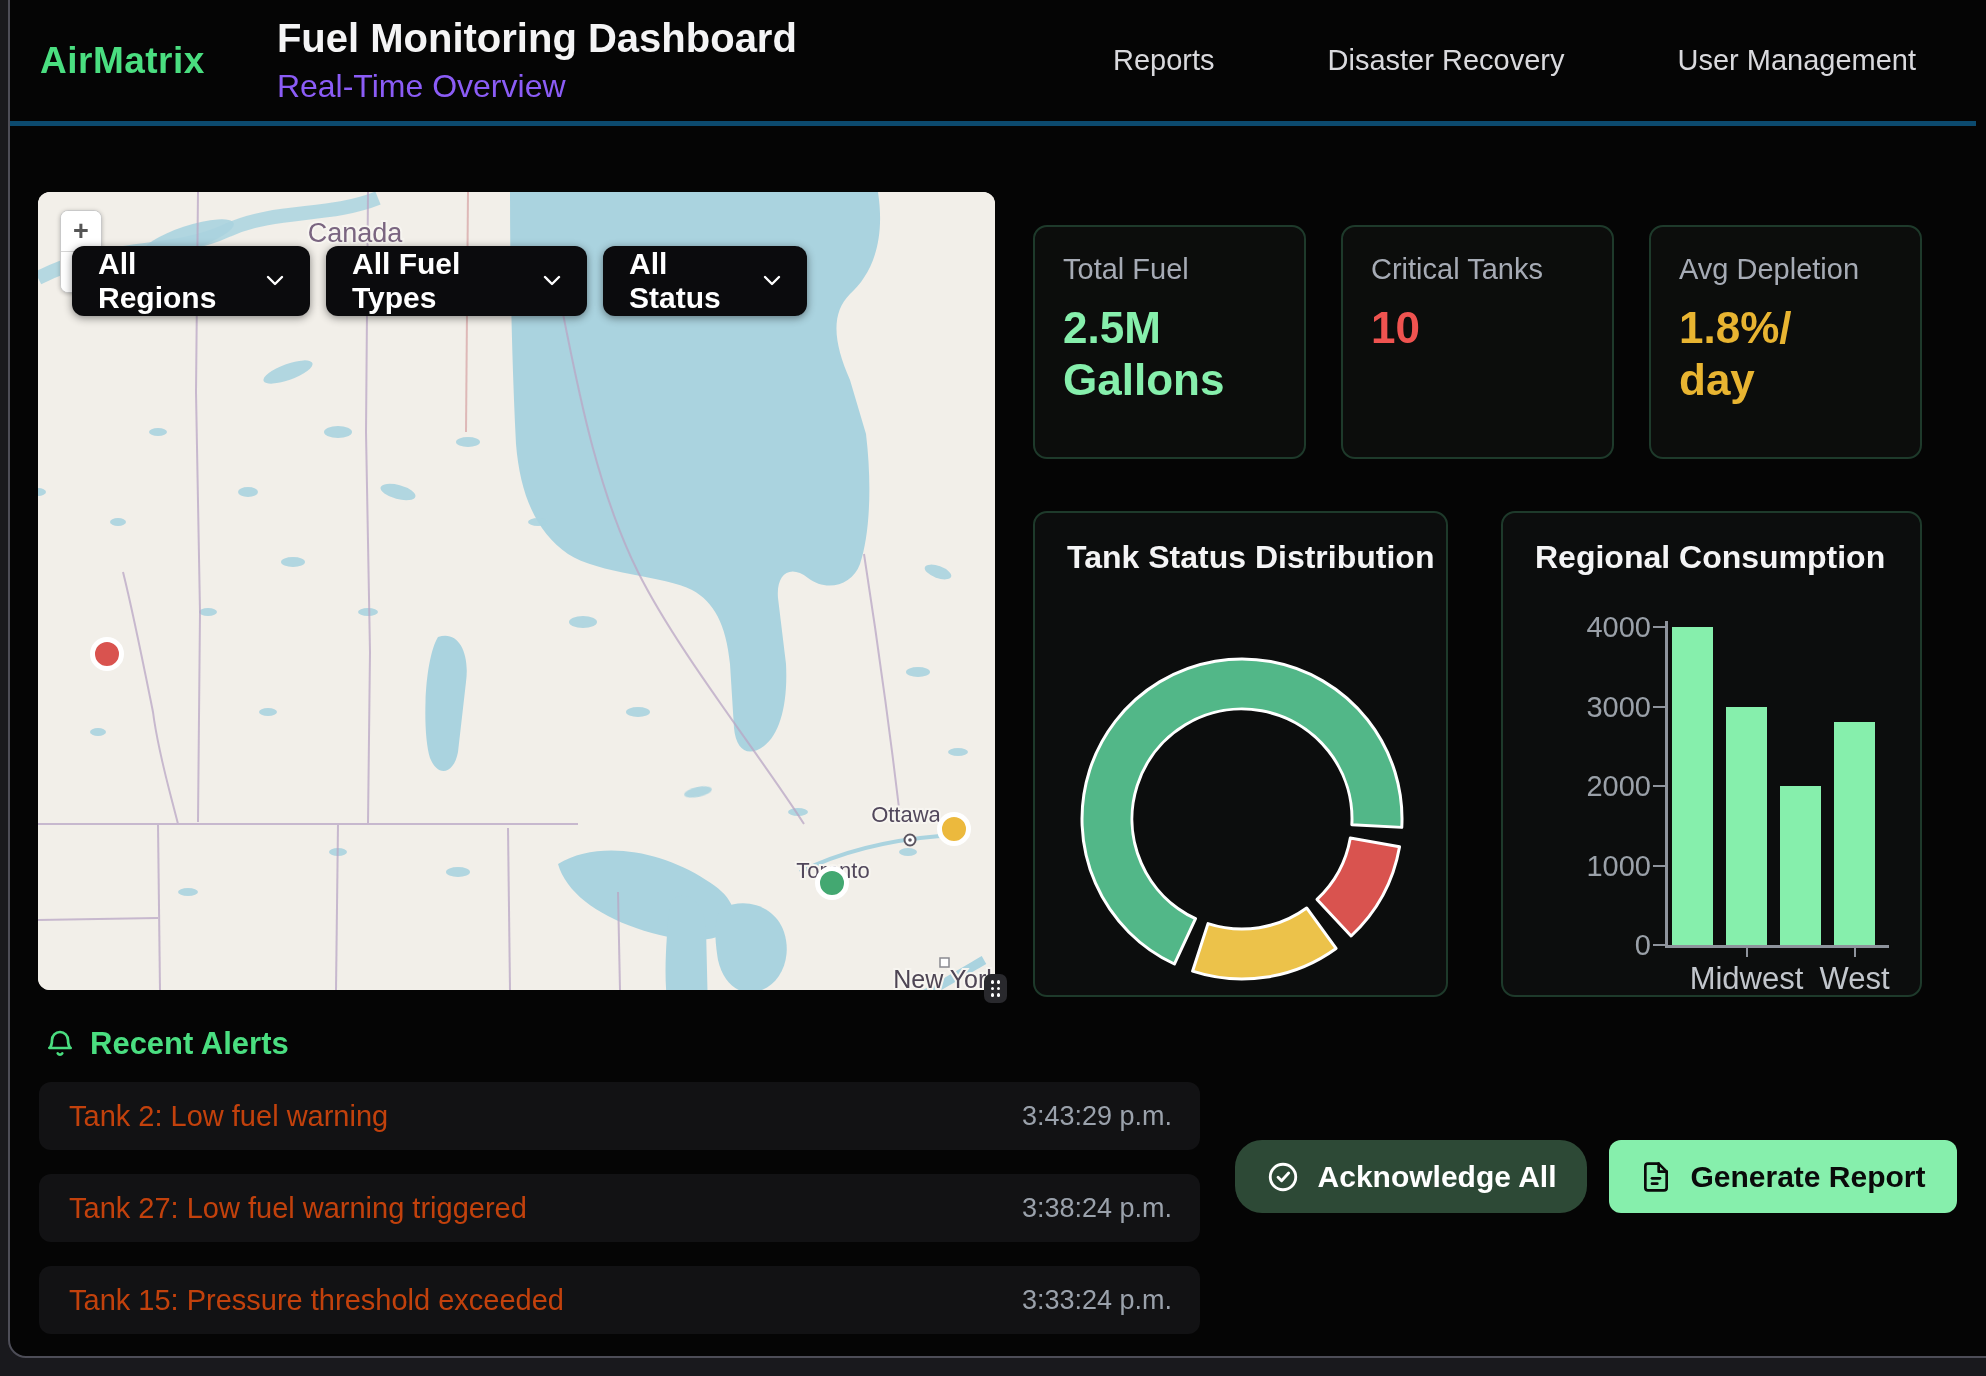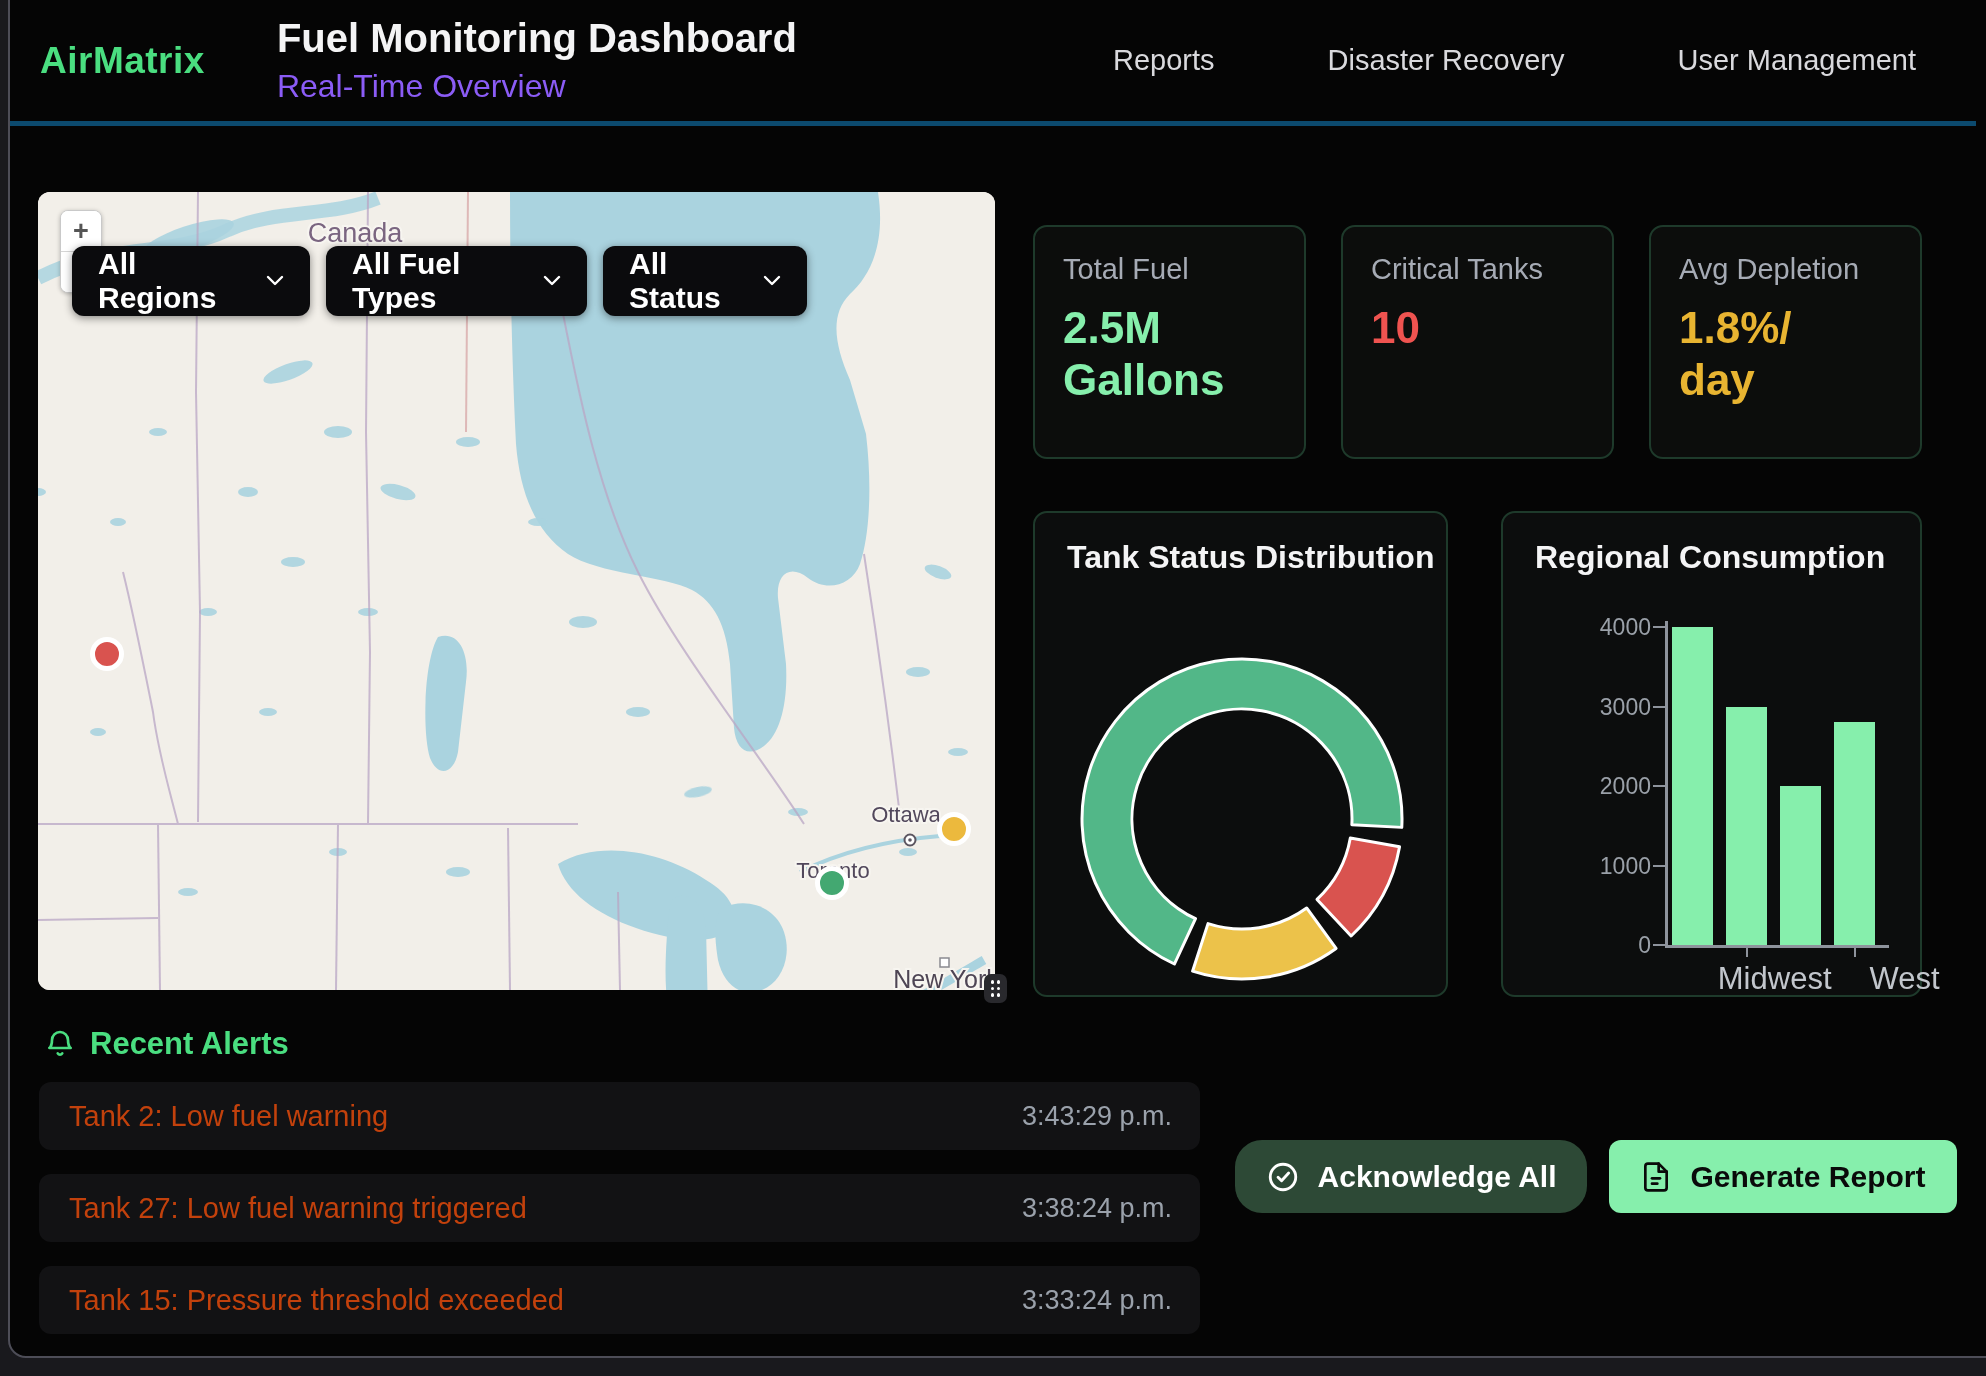--- a/index.html
+++ b/index.html
@@ -40,22 +40,22 @@
   .stat-label{font-size:29px;color:#a6abb5;margin-bottom:16px;}
   .stat-value{font-size:44px;font-weight:bold;line-height:1.18;max-width:200px;}
   .stat-value span{display:block;}
   .v-green{color:#86efac;} .v-red{color:#ef5350;} .v-amber{color:#e8b431;}
   
   .chart-panel{position:absolute;top:511px;height:486px;background:#0c0d0d;border:2px solid #1e3a2b;
                border-radius:14px;box-sizing:border-box;}
   .chart-title{position:absolute;left:32px;top:26px;font-size:32px;font-weight:bold;color:#f4f4f5;}
   
   .axis{position:absolute;background:#8e939c;}
-  .ytick-label{position:absolute;width:110px;text-align:right;font-size:23px;color:#9aa0a8;line-height:32px;}
-  .xtick-label{position:absolute;width:170px;text-align:right;font-size:31px;color:#c2c6cc;}
+  .ytick-label{position:absolute;width:110px;text-align:right;font-size:29px;color:#9aa0a8;line-height:32px;}
+  .xtick-label{position:absolute;width:170px;text-align:center;font-size:31px;color:#c2c6cc;}
   .bar{position:absolute;background:#86efac;}
   
   .alerts-heading{position:absolute;left:44px;top:1026px;display:flex;align-items:center;gap:14px;}
   .alerts-heading .txt{font-size:31px;font-weight:bold;color:#4ade80;}
   .alert-row{position:absolute;left:39px;width:1161px;height:68px;background:#121214;border-radius:12px;
              display:flex;align-items:center;justify-content:space-between;padding:0 28px 0 30px;
              box-sizing:border-box;}
   .alert-text{font-size:29px;color:#c2410c;}
   .alert-time{font-size:27px;color:#9aa1ab;}
   

